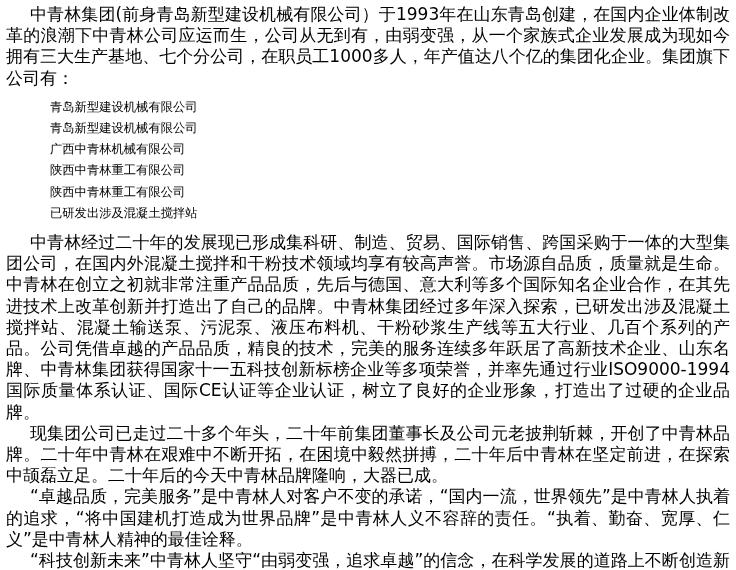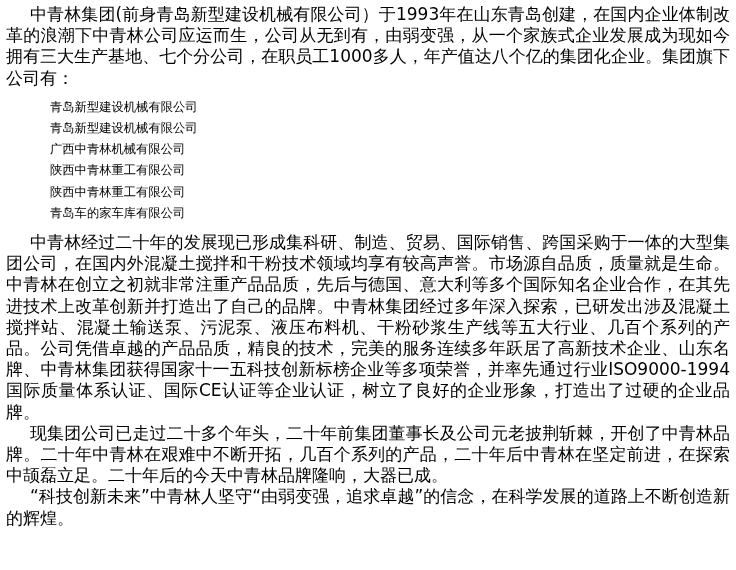--- a/index.html
+++ b/index.html
@@ -48,20 +48,21 @@
 <div class="page">
 
   <p class="para">中青林集团(前身青岛新型建设机械有限公司）于1993年在山东青岛创建，在国内企业体制改革的浪潮下中青林公司应运而生，公司从无到有，由弱变强，从一个家族式企业发展成为现如今拥有三大生产基地、七个分公司，在职员工1000多人，年产值达八个亿的集团化企业。集团旗下公司有：</p>
 
   <ul class="company-list">
     <li>青岛新型建设机械有限公司</li>
     <li>青岛新型建设机械有限公司</li>
     <li>广西中青林机械有限公司</li>
     <li>陕西中青林重工有限公司</li>
     <li>陕西中青林重工有限公司</li>
-    <li>青岛车的家车库有限公司</li>
+    <li>已研发出涉及混凝土搅拌站</li>
   </ul>
 
   <p class="para">中青林经过二十年的发展现已形成集科研、制造、贸易、国际销售、跨国采购于一体的大型集团公司，在国内外混凝土搅拌和干粉技术领域均享有较高声誉。市场源自品质，质量就是生命。中青林在创立之初就非常注重产品品质，先后与德国、意大利等多个国际知名企业合作，在其先进技术上改革创新并打造出了自己的品牌。中青林集团经过多年深入探索，已研发出涉及混凝土搅拌站、混凝土输送泵、污泥泵、液压布料机、干粉砂浆生产线等五大行业、几百个系列的产品。公司凭借卓越的产品品质，精良的技术，完美的服务连续多年跃居了高新技术企业、山东名牌、中青林集团获得国家十一五科技创新标榜企业等多项荣誉，并率先通过行业ISO9000-1994国际质量体系认证、国际CE认证等企业认证，树立了良好的企业形象，打造出了过硬的企业品牌。</p>
-  <p class="para">现集团公司已走过二十多个年头，二十年前集团董事长及公司元老披荆斩棘，开创了中青林品牌。二十年中青林在艰难中不断开拓，几百个系列的产品，二十年后中青林在坚定前进，在探索中颉磊立足。二十年后的今天中青林品牌隆响，大器已成。</p>
+  <p class="para">现集团公司已走过二十多个年头，二十年前集团董事长及公司元老披荆斩棘，开创了中青林品牌。二十年中青林在艰难中不断开拓，在困境中毅然拼搏，二十年后中青林在坚定前进，在探索中颉磊立足。二十年后的今天中青林品牌隆响，大器已成。</p>
+  <p class="para">“卓越品质，完美服务”是中青林人对客户不变的承诺，“国内一流，世界领先”是中青林人执着的追求，“将中国建机打造成为世界品牌”是中青林人义不容辞的责任。“执着、勤奋、宽厚、仁义”是中青林人精神的最佳诠释。</p>
   <p class="para">“科技创新未来”中青林人坚守“由弱变强，追求卓越”的信念，在科学发展的道路上不断创造新的辉煌。</p>
 
 </div>
 
 </body></html>

